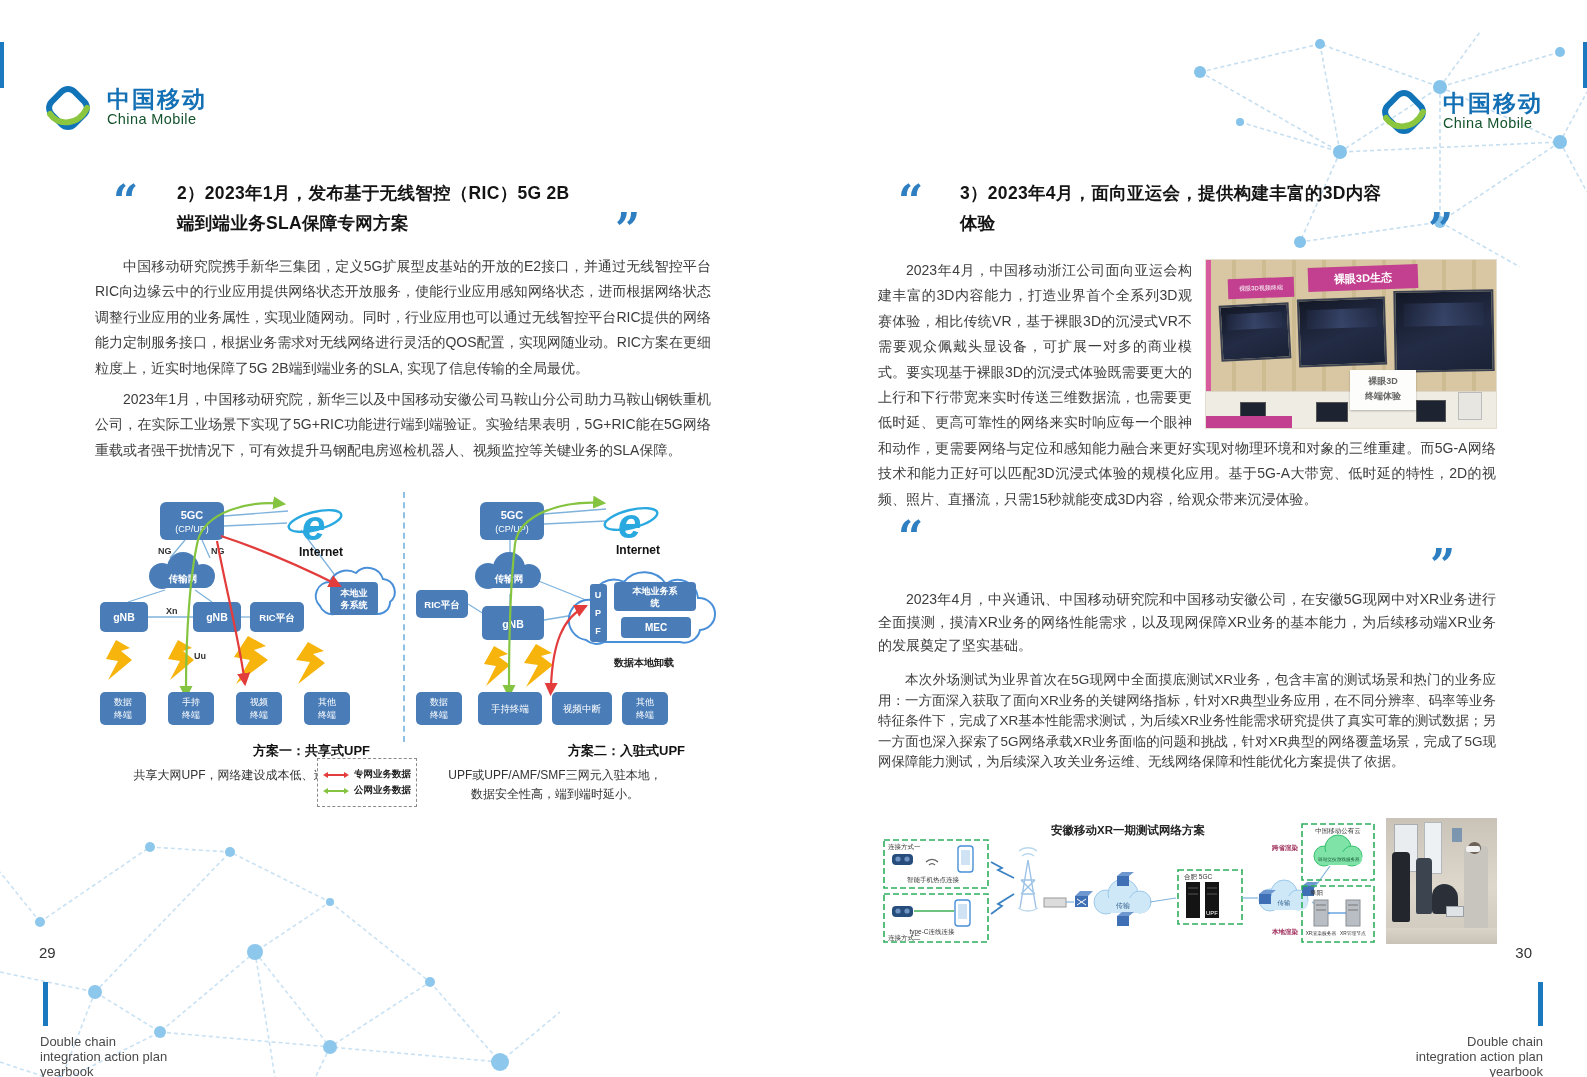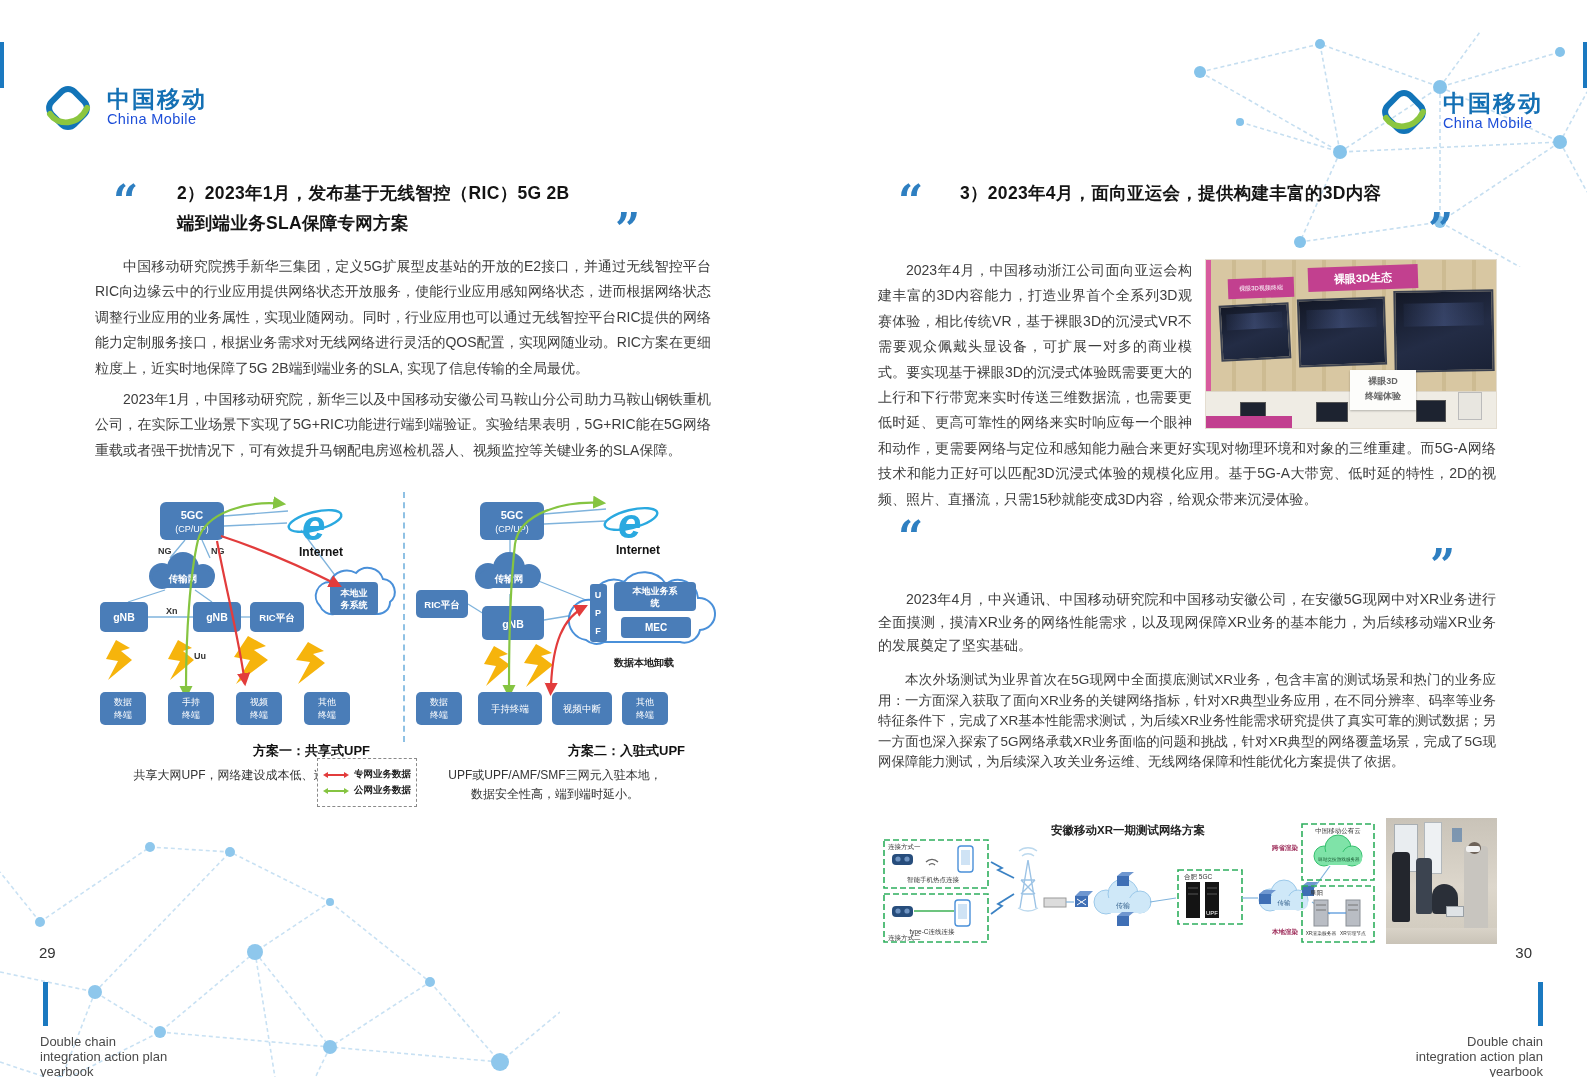--- a/index.html
+++ b/index.html
@@ -6,21 +6,21 @@
   body{font-family:"Liberation Sans","DejaVu Sans",sans-serif;}
   #canvas{position:relative;width:1587px;height:1077px;background:#ffffff;overflow:hidden;margin-top:32px;}
   .abs{position:absolute;}
   
   .edge-bar{width:4px;height:46px;background:#1b79c0;}
   .foot-bar{width:5px;height:44px;background:#1b79c0;}
   
   .logo{display:flex;align-items:center;gap:9px;}
   .logo-txt{display:flex;flex-direction:column;line-height:1.08;}
   .logo-zh{font-size:23px;font-weight:bold;color:#1470b4;letter-spacing:2px;}
-  .logo-en{font-size:14.5px;color:#1d4ed8;letter-spacing:.4px;}
+  .logo-en{font-size:14.5px;color:#14532d;letter-spacing:.4px;}
   
   .sect{position:absolute;}
   .q{position:absolute;font-family:"DejaVu Serif",serif;font-weight:bold;color:#2e7fc1;font-size:44px;line-height:1;}
   .h-text{margin-left:82px;font-size:17.5px;font-weight:bold;color:#141414;line-height:30px;letter-spacing:.3px;}
   
   .para{font-size:14px;color:#3d3d3d;text-align:justify;text-indent:2em;margin:0;}
   .lh25{line-height:25.4px;}
   .lh23{line-height:23px;}
   .lh20{line-height:20.5px;font-size:13.5px;}
   
@@ -376,20 +376,21 @@
   <div class="abs footnote" style="left:40px;top:1002px;width:200px;">
     <div>Double chain</div>
     <div>integration action plan</div>
     <div>yearbook</div>
   </div>
 
   <div class="sect" style="left:878px;top:146px;width:616px;">
     <span class="q" style="left:20px;top:2px;">“</span>
     <div class="h-text">
       <div>3）2023年4月，面向亚运会，提供构建丰富的3D内容</div>
+      <div>体验</div>
     </div>
     <span class="q" style="left:550px;top:30px;">”</span>
   </div>
 
   <div class="abs" style="left:878px;top:226px;width:618px;">
 
     <div class="photo1">
       <div class="abs" style="left:0;top:0;width:5px;height:100%;background:#d85b9e;"></div>
       <div class="sign" style="left:22px;top:18px;width:66px;height:20px;font-size:6px;transform:rotate(-2deg);">裸眼3D视频终端</div>
       <div class="sign" style="left:102px;top:6px;width:110px;height:24px;font-size:11px;font-weight:bold;transform:rotate(-2deg);">裸眼3D生态</div>

